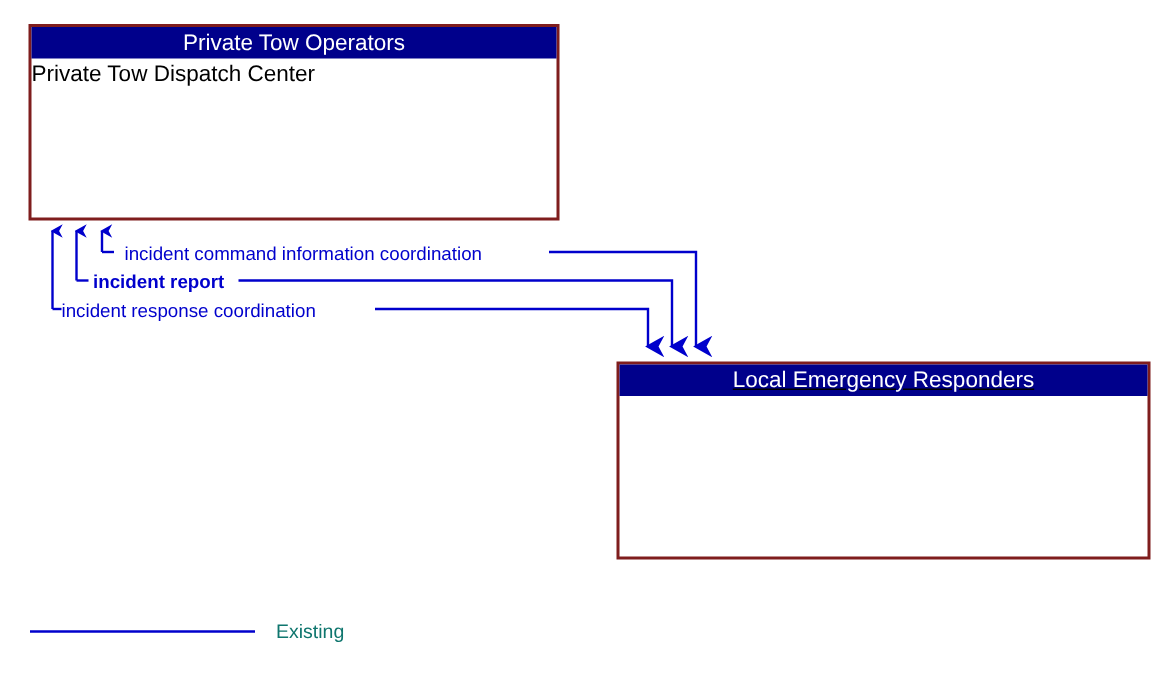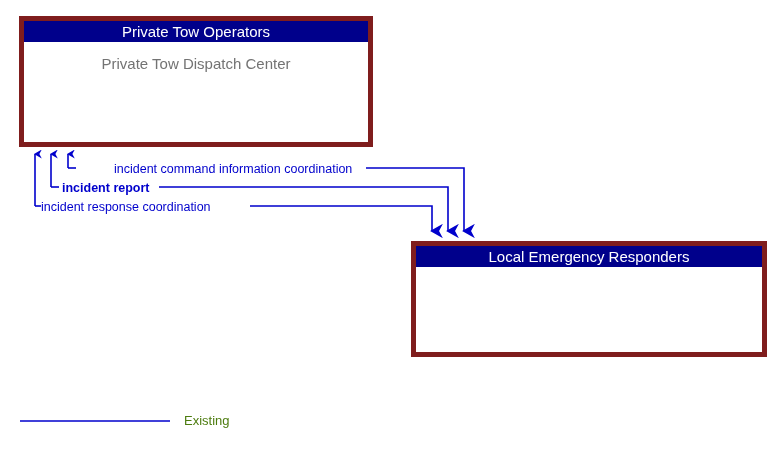--- a/index.html
+++ b/index.html
@@ -15,73 +15,74 @@
     font-family: "Liberation Sans", sans-serif;
   }
   #canvas {
     position: absolute;
     left: 0; top: 0;
     width: 783px;
     height: 449px;
   }
   .node {
     position: absolute;
-    border: 5px solid #7f1d1d;
+    border: 2px solid #7f1d1d;
     background: #ffffff;
     box-sizing: border-box;
   }
   .node-header {
     background: #00008B;
     color: #ffffff;
     font-size: 15px;
     text-align: center;
     line-height: 21px;
     height: 21px;
     font-family: "Liberation Sans", sans-serif;
     white-space: nowrap;
     overflow: hidden;
   }
   .node-title {
-    color: #737373;
+    color: #000000;
     font-size: 15px;
-    text-align: center;
+    text-align: left;
     line-height: 22px;
-    padding-top: 11px;
+    padding-top: 0;
     font-family: "Liberation Sans", sans-serif;
     white-space: nowrap;
     overflow: hidden;
   }
   #node-private-tow {
     left: 19px;
     top: 16px;
     width: 354px;
     height: 131px;
   }
   #node-local-emergency {
     left: 411px;
     top: 241px;
     width: 356px;
-    height: 116px;
+    height: 132px;
+    text-decoration: underline;
   }
   .flow-label {
     position: absolute;
     color: #0000CC;
     font-size: 12.5px;
     font-family: "Liberation Sans", sans-serif;
     white-space: nowrap;
     line-height: 14px;
   }
-  #label-icc { left: 83px; top: 162px; margin-left: 31px; }
+  #label-icc { left: 83px; top: 162px; }
   #label-ir  { left: 62px; top: 181px; font-weight: bold; }
   #label-irc { left: 41px; top: 200px; }
   #legend-label {
     position: absolute;
     left: 184px;
     top: 413px;
-    color: #4d7c0f;
+    color: #0f766e;
     font-size: 13px;
     font-family: "Liberation Sans", sans-serif;
     white-space: nowrap;
   }
 </style>
 </head>
 <body>
 
 <svg id="canvas" viewBox="0 0 783 449" xmlns="http://www.w3.org/2000/svg">
 

